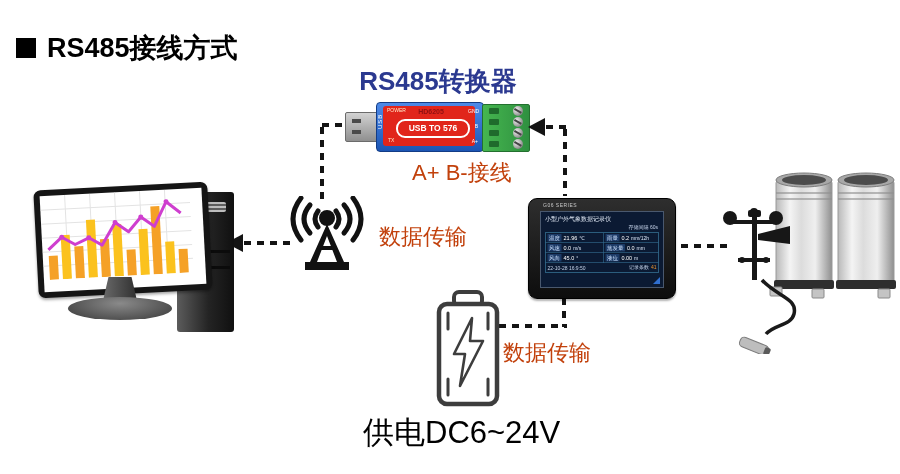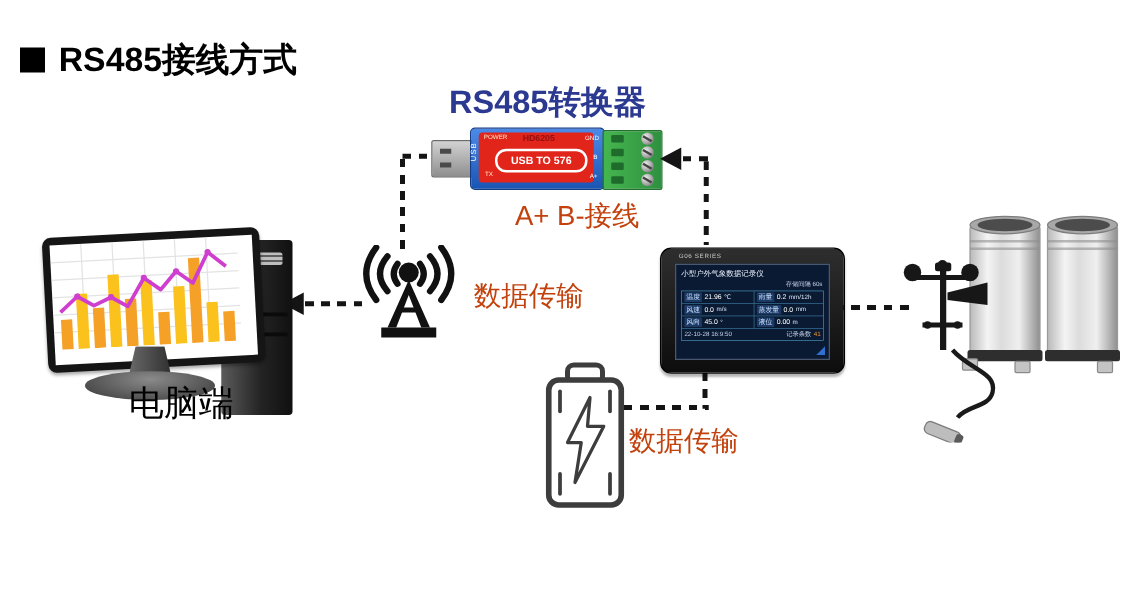--- a/index.html
+++ b/index.html
@@ -190,21 +190,20 @@
             <circle cx="47" cy="44" r="2.5"></circle>
           <circle cx="74" cy="30" r="2.5"></circle>
             <circle cx="100" cy="26" r="2.5"></circle>
           <circle cx="126" cy="12" r="2.5"></circle>
         </g>
       </svg>
     </div>
   </div>
   <div class="stand-neck"></div>
   <div class="stand-base"></div>
-  <div class="pc-label">电脑端</div>
 
   <svg class="antenna" width="78" height="76" viewBox="0 0 78 76">
     <g fill="none" stroke="#111" stroke-width="5" stroke-linecap="round">
       <path d="M13 2 Q-3 23 13 44"></path>
       <path d="M22 9 Q10 23 22 37"></path>
       <path d="M30 15 Q24 23 30 31"></path>
       <path d="M65 2 Q81 23 65 44"></path>
       <path d="M56 9 Q68 23 56 37"></path>
       <path d="M48 15 Q54 23 48 31"></path>
     </g>
@@ -271,20 +270,21 @@
     <rect x="7" y="18" width="58" height="100" rx="8" fill="#fff" stroke="#3d3d3d" stroke-width="4.5"></rect>
     <g stroke="#3d3d3d" stroke-width="3" stroke-linecap="round">
       <line x1="16" y1="27" x2="16" y2="43"></line>
         <line x1="56" y1="27" x2="56" y2="43"></line>
       <line x1="16" y1="93" x2="16" y2="109"></line>
         <line x1="56" y1="93" x2="56" y2="109"></line>
     </g>
     <polygon points="40,32 22,68 33,68 28,100 51,55 38,55" fill="none" stroke="#3d3d3d" stroke-width="2.6" stroke-linejoin="round"></polygon>
   </svg>
   <div class="lbl" style="left:503px;top:338px;">数据传输</div>
+  <div class="supply-label">供电DC6~24V</div>
 
   <svg class="sensors" width="200" height="186" viewBox="0 0 200 186">
     <defs>
       <linearGradient id="steel" x1="0" y1="0" x2="1" y2="0">
         <stop offset="0" stop-color="#b9b9b9"></stop>
           <stop offset="0.25" stop-color="#f4f4f4"></stop>
         <stop offset="0.45" stop-color="#dcdcdc"></stop>
           <stop offset="0.7" stop-color="#efefef"></stop>
         <stop offset="1" stop-color="#8f8f8f"></stop>
       </linearGradient>

